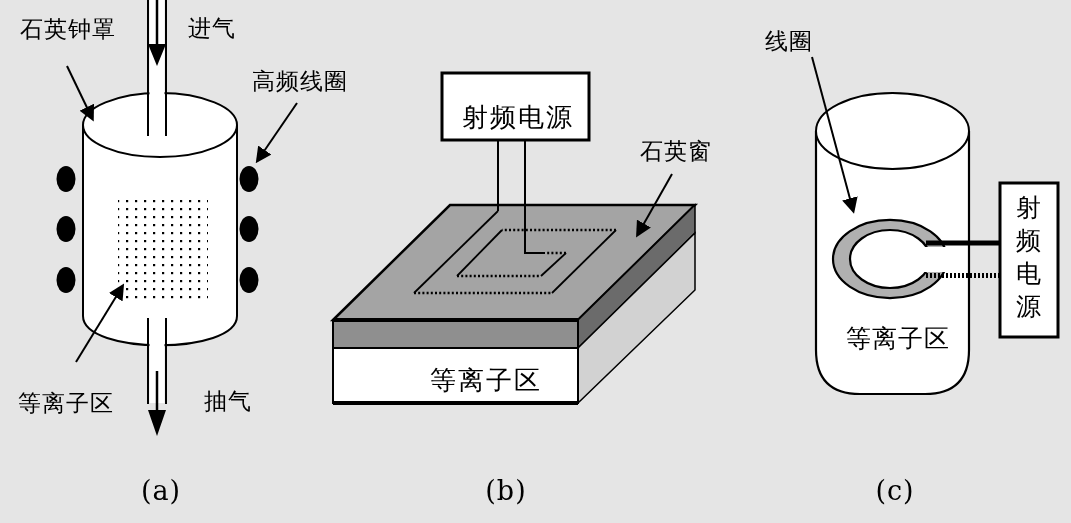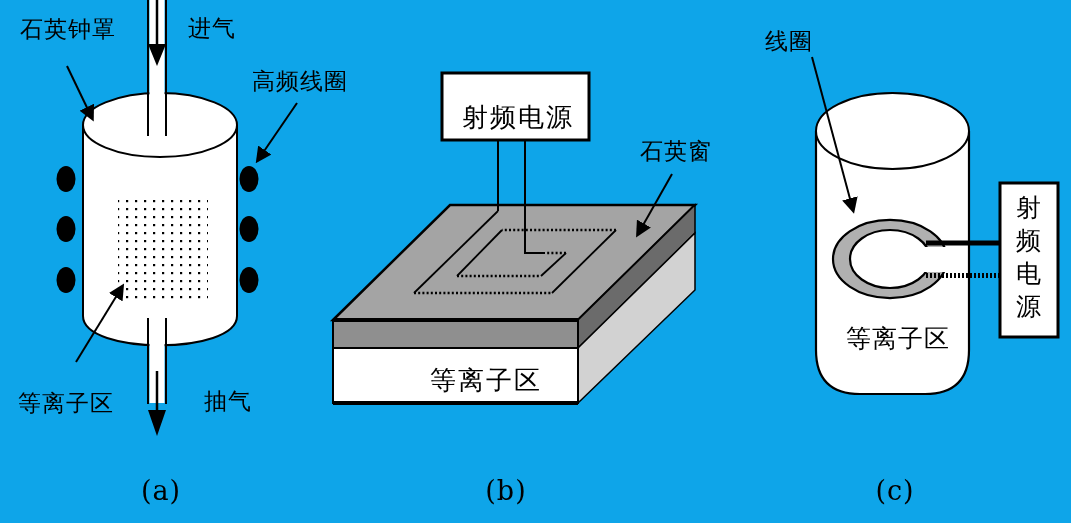--- a/index.html
+++ b/index.html
@@ -1,16 +1,16 @@
 <!DOCTYPE html>
 <html><head>
 <meta charset="utf-8">
 <style>
   html,body{margin:0;padding:0;background:#ffffff;}
-  .stage{width:1071px;height:523px;position:relative;background:#0ea5e9;overflow:hidden;}
+  .stage{width:1071px;height:523px;position:relative;background:#e5e5e5;overflow:hidden;}
   svg{display:block;}
   text{font-family:"DejaVu Sans","Liberation Sans",sans-serif;fill:#000;}
   .cjk{font-size:23px;letter-spacing:1px;}
   .cjk-lg{font-size:26px;letter-spacing:2px;}
   .cjk-md{font-size:25px;letter-spacing:1px;}
   .cap{font-family:"DejaVu Serif","Liberation Serif",serif;font-size:27px;letter-spacing:1px;}
   .mid{text-anchor:middle;}
 </style>
 </head>
 <body>

